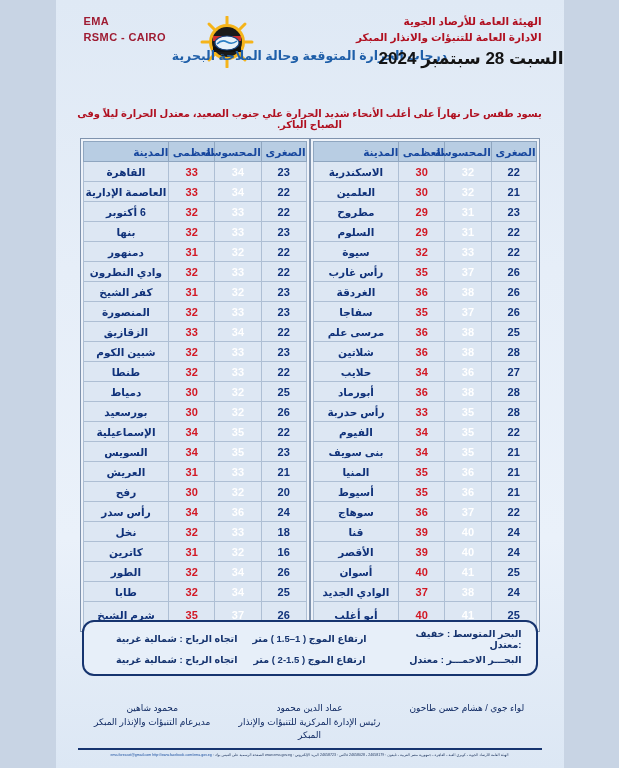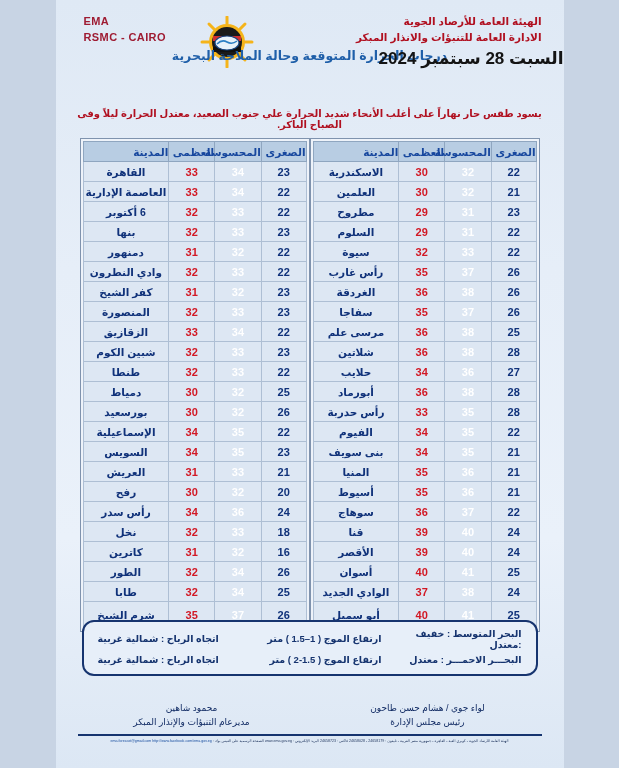--- a/index.html
+++ b/index.html
@@ -178,22 +178,22 @@
   .marine-row {
     display: flex;
     flex-direction: row;
     justify-content: space-between;
     align-items: center;
     height: 21px;
     font-size: 9.5px;
     font-weight: bold;
   }
   .m-sea   { color: #16346f; width: 33%; text-align: right; }
-  .m-wave  { color: #16346f; width: 34%; }
-  .m-wind  { color: #16346f; width: 33%; text-align: left; }
+  .m-wave  { color: #16346f; width: 34%; text-align: center; }
+  .m-wind  { color: #16346f; width: 33%; text-align: right; }
   .m-val   { color: #16346f; }
   
   .footer {
     position: absolute;
     top: 702px;
     right: 18px;
     left: 18px;
   }
   .sig-row {
     display: flex;
@@ -421,21 +421,21 @@
             <tr>
               <td class="min">24</td>
               <td class="feel">38</td>
               <td class="max">37</td>
               <td class="city">الوادي الجديد</td>
             </tr>
             <tr class="tall">
               <td class="min">25</td>
               <td class="feel">41</td>
               <td class="max">40</td>
-              <td class="city">أبو سمبل</td>
+              <td class="city">أبو أغلب</td>
             </tr>
           </tbody>
       </table>
     </div>
 
     <div class="tbl-wrap">
       <table class="wx">
         <colgroup>
           <col class="c-min">
             <col class="c-feel">
@@ -623,21 +623,24 @@
         <span>اتجاه الرياح :</span>
         <span class="m-val">شمالية غربية</span>
       </div>
     </div>
   </div>
 
   <div class="footer">
     <div class="sig-row">
       <div class="sig">
         <span class="nm">لواء جوي / هشام حسن طاحون</span>
-        <span class="tt">رئيس مجلس الإدارة</span>
+      </div>
+      <div class="sig">
+        <span class="nm">عماد الدين محمود</span>
+        <span class="tt">رئيس الإدارة المركزية للتنبؤات والإنذار المبكر</span>
       </div>
       <div class="sig">
         <span class="nm">محمود شاهين</span>
         <span class="tt">مديرعام التنبؤات والإنذار المبكر</span>
       </div>
     </div>
     <div class="rule"></div>
     <div class="contact">
       <span>الهيئة العامة للأرصاد الجوية - كوبري القبة - القاهرة - جمهورية مصر العربية - تليفون : 24658179 - 24658028 فاكس : 24658723 البريد الإلكتروني : www.ema.gov.eg  الصفحة الرسمية على الفيس بوك :</span>
       <span class="lnk">ema.forecast@gmail.com</span>

